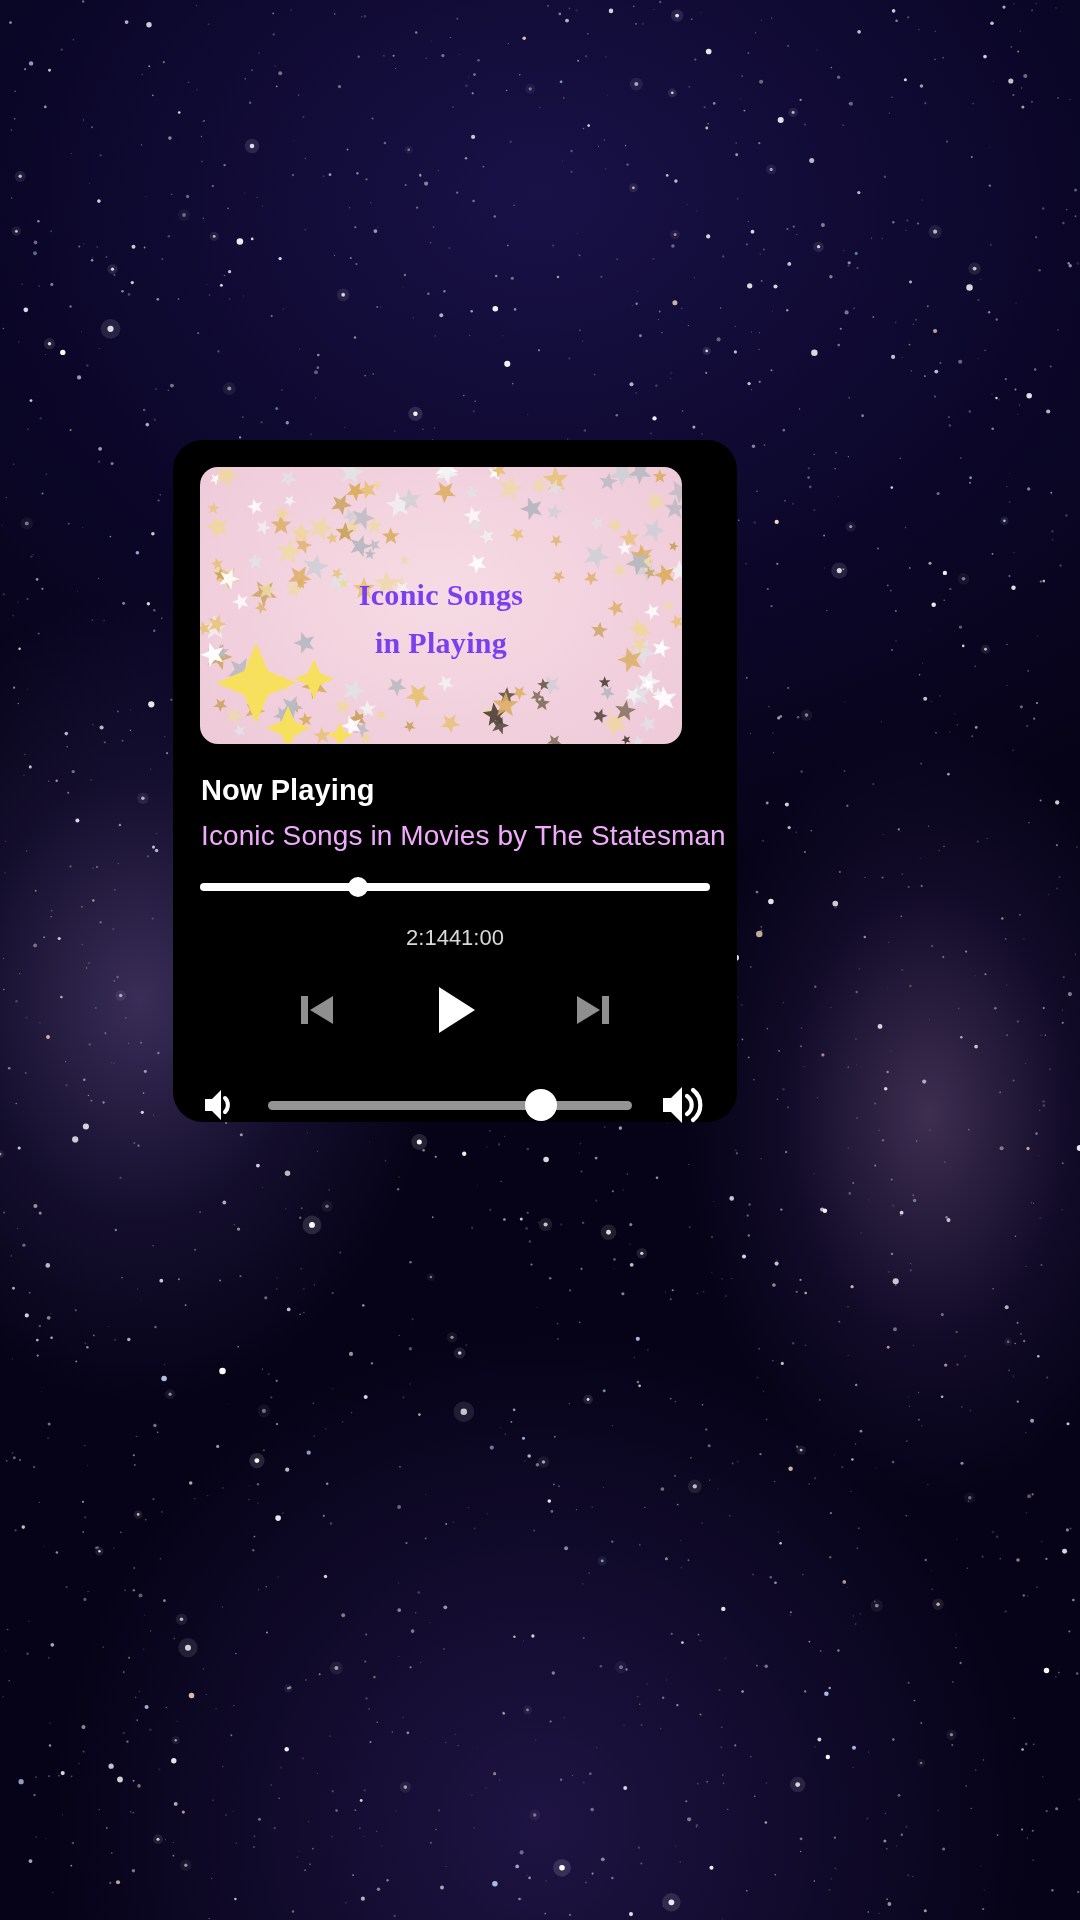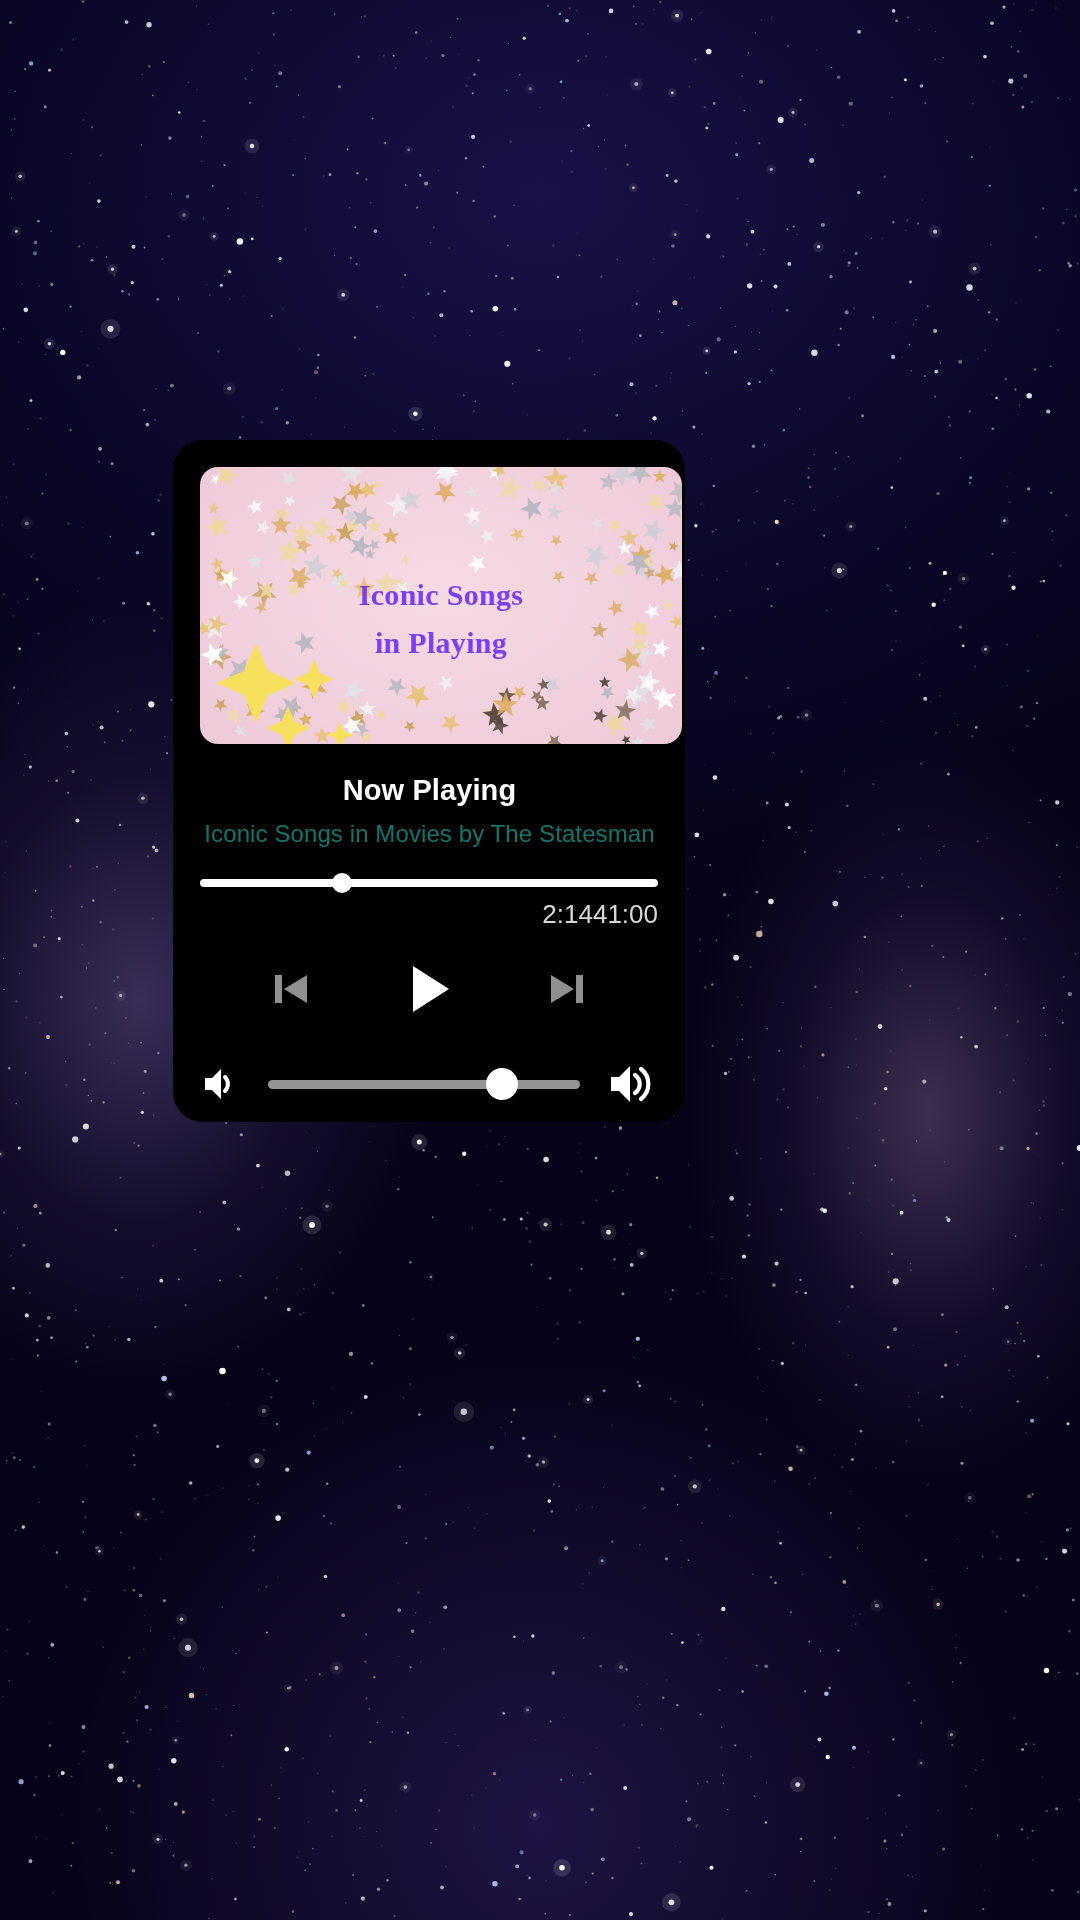--- a/index.html
+++ b/index.html
@@ -19,21 +19,21 @@
       radial-gradient(ellipse 700px 700px at 50% 95%, rgba(60,40,120,0.45) 0%, rgba(0,0,0,0) 70%),
       radial-gradient(ellipse 900px 700px at 50% 10%, rgba(25,18,72,0.95) 0%, rgba(10,6,38,0.9) 60%, rgba(6,3,24,1) 100%),
       linear-gradient(175deg, #0a0630 0%, #140a3e 20%, #1d1048 40%, #241552 55%, #1b1043 72%, #120b33 88%, #0a0625 100%);
   }
   #stars, #stars2, #stars3 { position:absolute; inset:0; }
 
   
   #card {
     position:absolute;
     left:173px; top:440px;
-    width:512px; height:682px;
+    width:564px; height:682px;
     background:#000;
     border-radius:30px;
     padding:27px 27px 0 27px;
   }
 
   
   #art {
     position:relative;
     width:482px; height:277px;
     border-radius:18px;
@@ -49,52 +49,52 @@
     font-family:"Liberation Serif", serif;
     font-weight:bold;
     font-size:30px;
     line-height:48px;
     color:#7b3ff2;
     letter-spacing:0.3px;
   }
   #art-title .l2 { display:block; }
 
   
-  #meta { padding:30px 0 0 1px;text-align:center; }
+  #meta { padding:30px 0 0 1px; }
   #now-playing {
     color:#ffffff;
     font-size:29px;
     font-weight:bold;
     letter-spacing:0.1px;
   }
   #track-sub {
-    color:#0f766e;
-    font-size:24px;
+    color:#f0abfc;
+    font-size:28px;
     font-weight:400;
     margin-top:13px;
     letter-spacing:0.1px;
     white-space:nowrap;
   }
 
   
   #progress-row { position:relative; margin-top:26px; height:18px; }
   #progress-track {
     position:absolute; left:0; right:0; top:5px;
     height:8px; border-radius:4px; background:#ffffff;
   }
   #progress-thumb {
     position:absolute; top:-1px;
     width:20px; height:20px; border-radius:50%;
     background:#ffffff;
     transform:translateX(-50%);
   }
   #time-row {
-    display:flex; justify-content:flex-end;
-    margin-top:7px;
-    color:#d9d9d9; font-size:26px;
+    display:flex; justify-content:center;
+    margin-top:29px;
+    color:#d9d9d9; font-size:22px;
   }
 
   
   #controls {
     display:flex; align-items:center; justify-content:center;
     gap:86px;
     margin-top:28px; height:62px;
   }
   .ctrl { display:flex; align-items:center; justify-content:center; background:none; border:none; cursor:pointer; }
 

